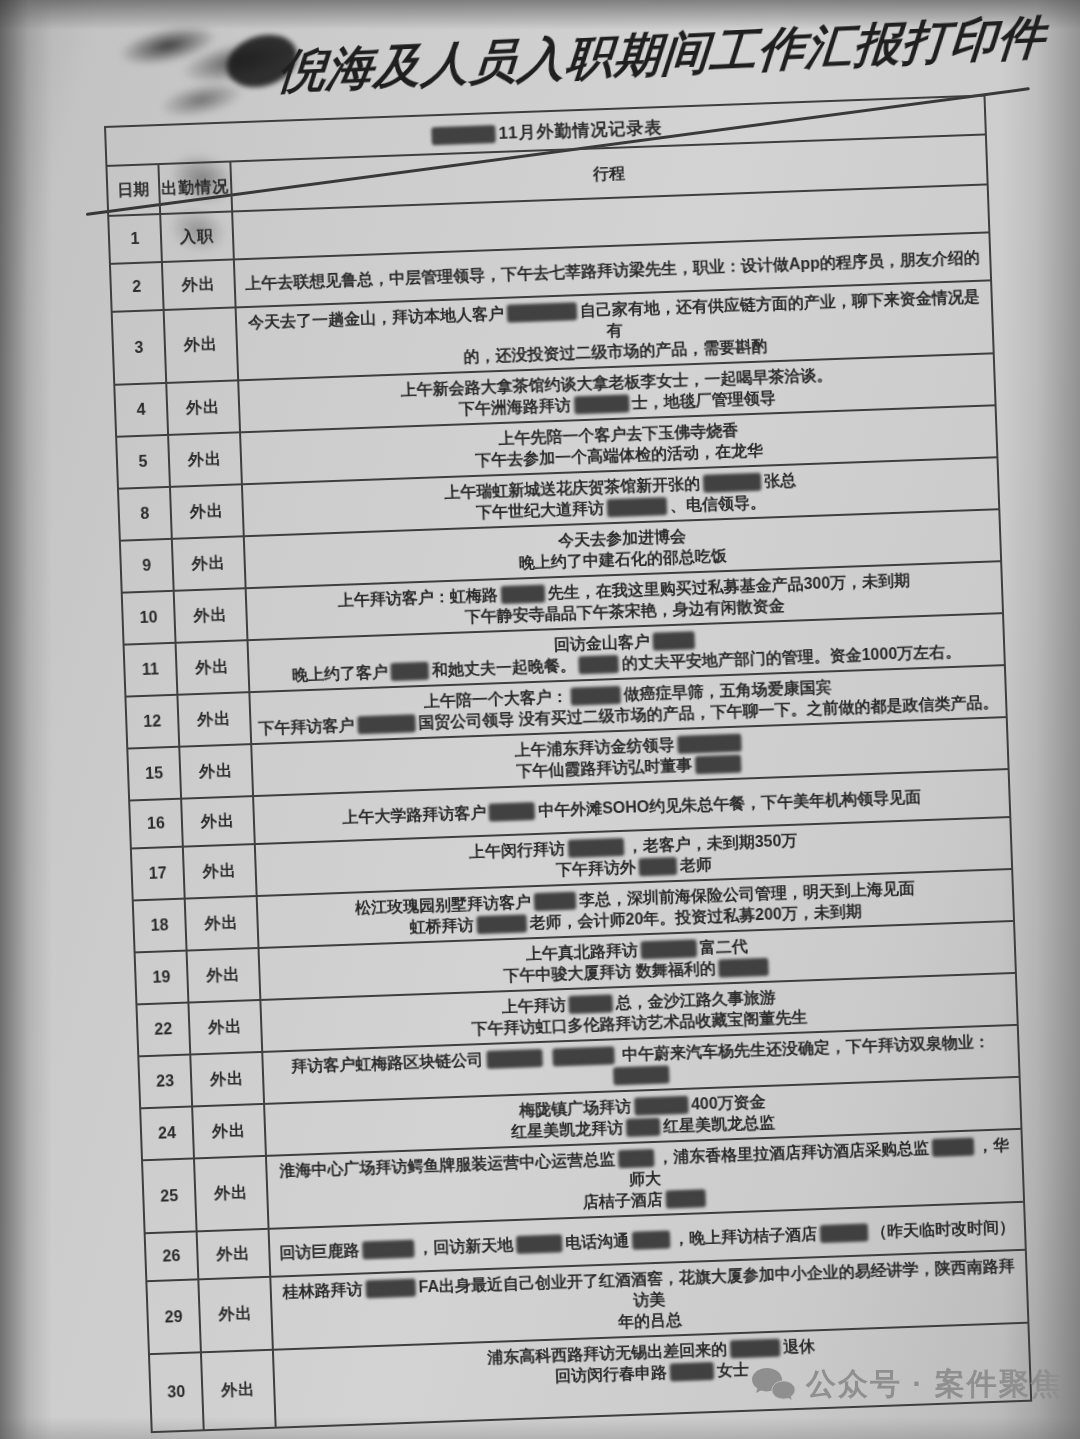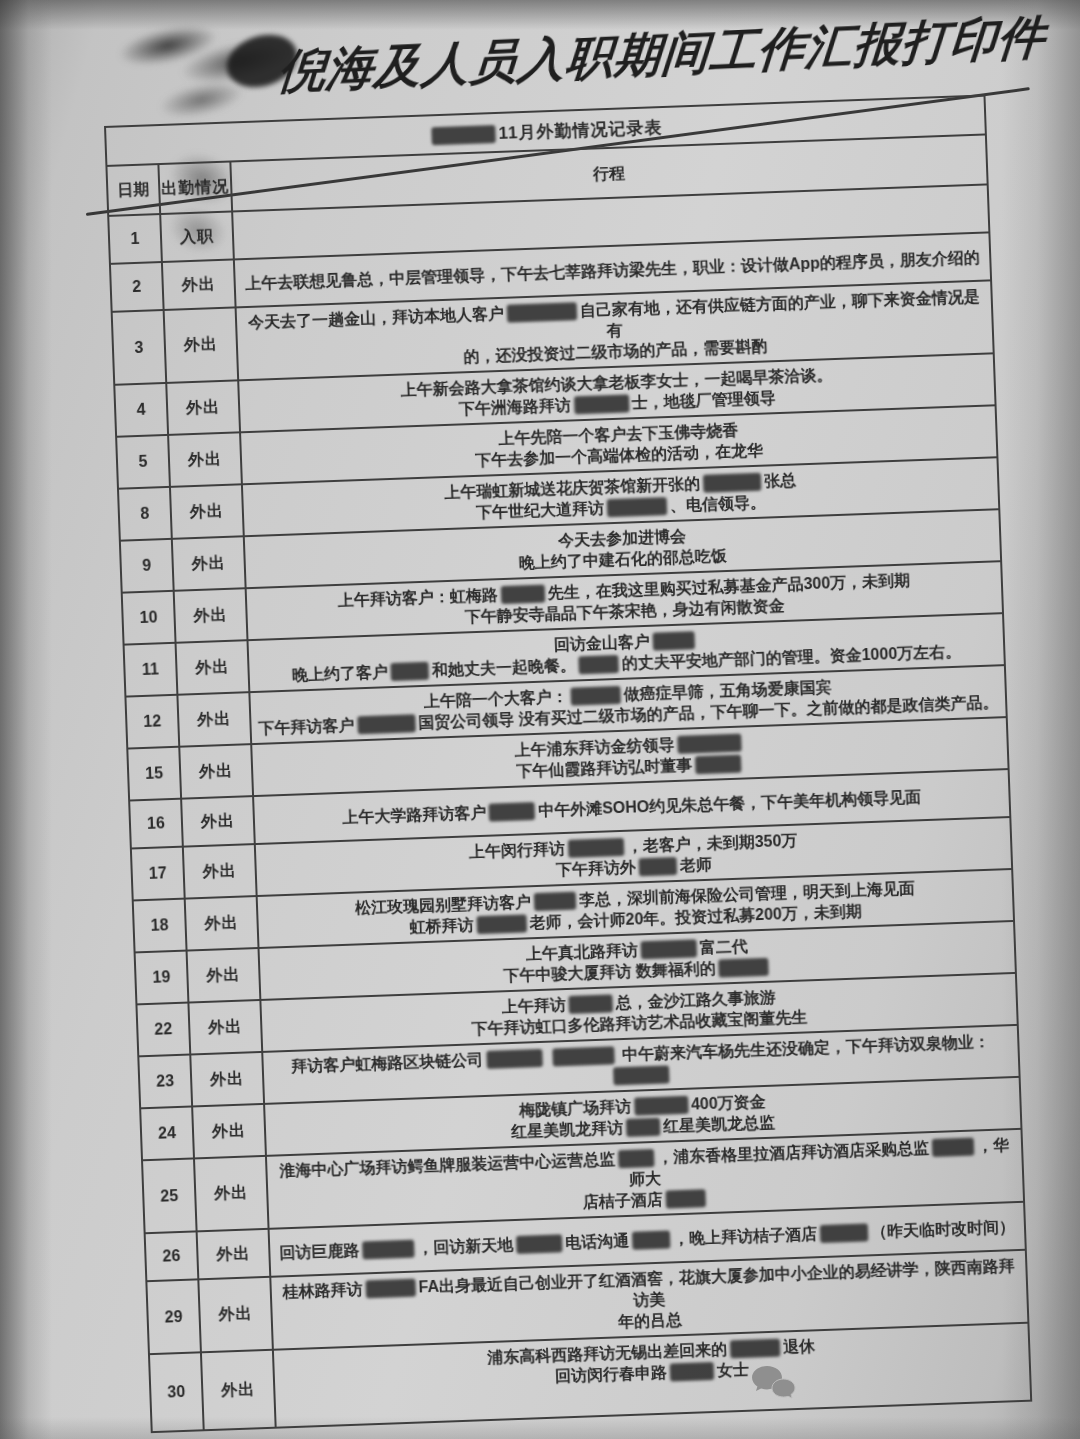--- a/index.html
+++ b/index.html
@@ -274,13 +274,14 @@
   </div>
 </div>
 
 <div class="watermark">
   <svg class="wm-icon" viewBox="0 0 46 38">
     <g fill="#8f8f8f">
       <path d="M17 2C8.7 2 2 7.2 2 13.6c0 3.6 2.1 6.8 5.4 8.9L6 27l5-2.4c1.9.5 3.9.8 6 .8 8.3 0 15-5.2 15-11.8S25.3 2 17 2z"></path>
       <path d="M33.5 15c-6.4 0-11.5 4-11.5 9 0 5 5.1 9 11.5 9 1.6 0 3.2-.2 4.6-.7L42 34l-1-3.5c2.4-1.6 4-4 4-6.5 0-5-5.1-9-11.5-9z" stroke="#bdbdbd" stroke-width="1"></path>
     </g>
   </svg>
+  <span>公众号 · 案件聚焦</span>
 </div>
 
 </body></html>

